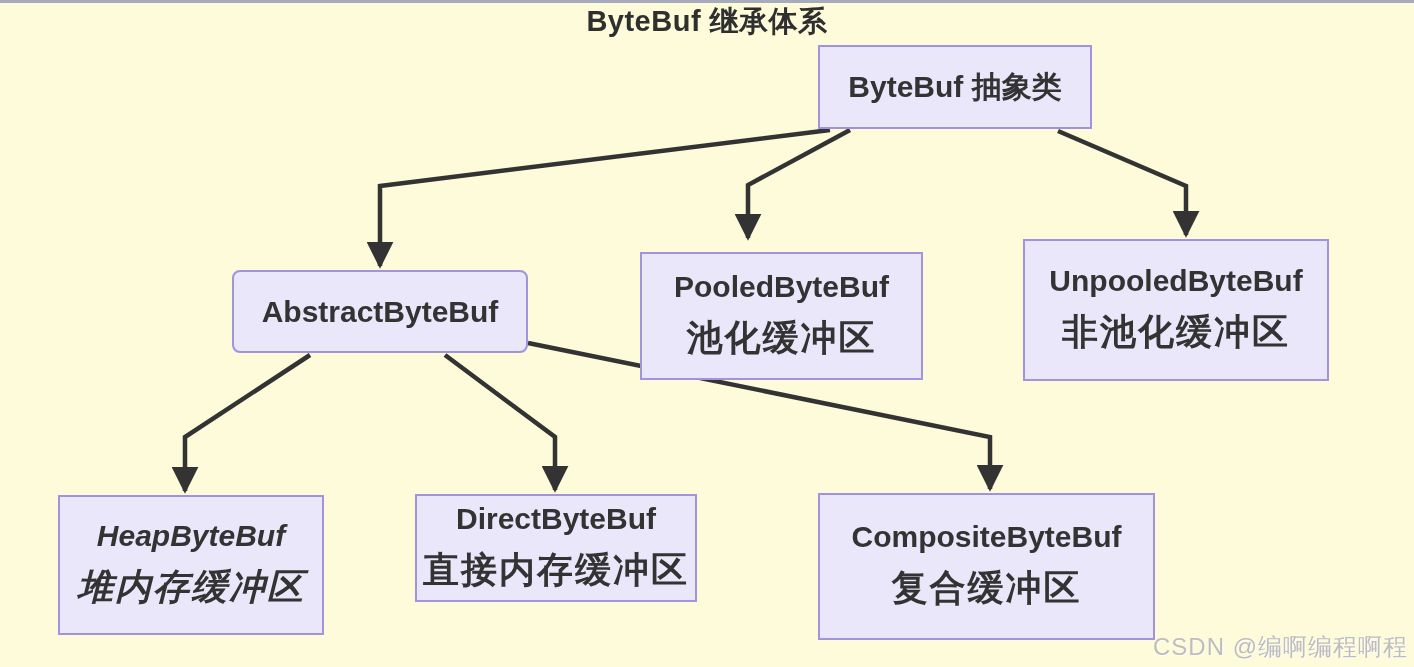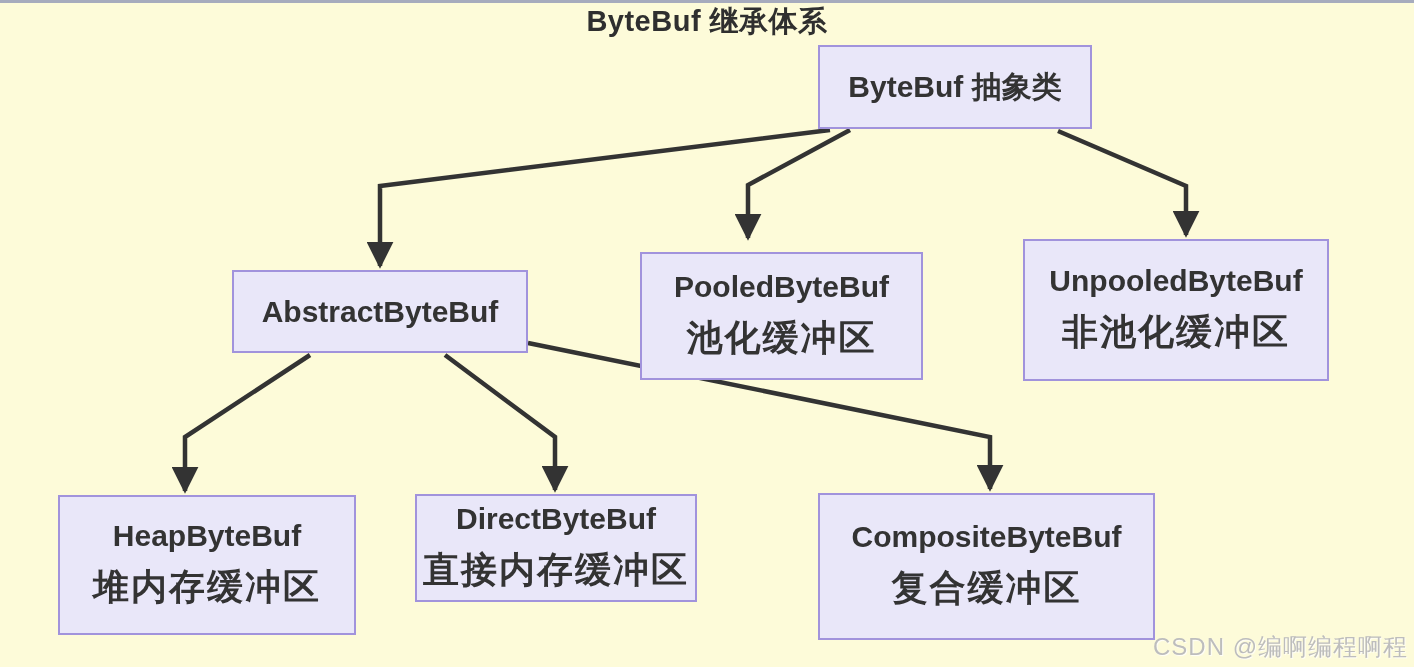--- a/index.html
+++ b/index.html
@@ -53,33 +53,33 @@
       <polyline points="445,355 555,437 555,490" marker-end="url(#arrowhead)"></polyline>
       <polyline points="528,343 990,437 990,489" marker-end="url(#arrowhead)"></polyline>
     </g>
 </svg>
 
 <div id="nodes">
     <div class="node" style="left: 818px; top: 45px; width: 274px; height: 84px;">
     <div class="t">ByteBuf 抽象类</div>
 
   </div>
-    <div class="node" style="left: 232px; top: 270px; width: 296px; height: 83px;">
+    <div class="node" style="left: 232px; top: 270px; width: 296px; height: 83px; border-radius: 8px;">
     <div class="t">AbstractByteBuf</div>
 
   </div>
     <div class="node" style="left: 640px; top: 242px; width: 283px; height: 128px; margin-top: 10px;">
     <div class="t">PooledByteBuf</div>
     <div class="s">池化缓冲区</div>
   </div>
     <div class="node" style="left: 1023px; top: 239px; width: 306px; height: 142px;">
     <div class="t">UnpooledByteBuf</div>
     <div class="s">非池化缓冲区</div>
   </div>
-    <div class="node" style="left: 58px; top: 495px; width: 298px; height: 140px;">
+    <div class="node" style="left: 58px; top: 495px; width: 266px; height: 140px; font-style: italic;">
     <div class="t">HeapByteBuf</div>
     <div class="s">堆内存缓冲区</div>
   </div>
     <div class="node" style="left: 415px; top: 494px; width: 282px; height: 108px;">
     <div class="t">DirectByteBuf</div>
     <div class="s">直接内存缓冲区</div>
   </div>
     <div class="node" style="left: 818px; top: 493px; width: 337px; height: 147px;">
     <div class="t">CompositeByteBuf</div>
     <div class="s">复合缓冲区</div>

